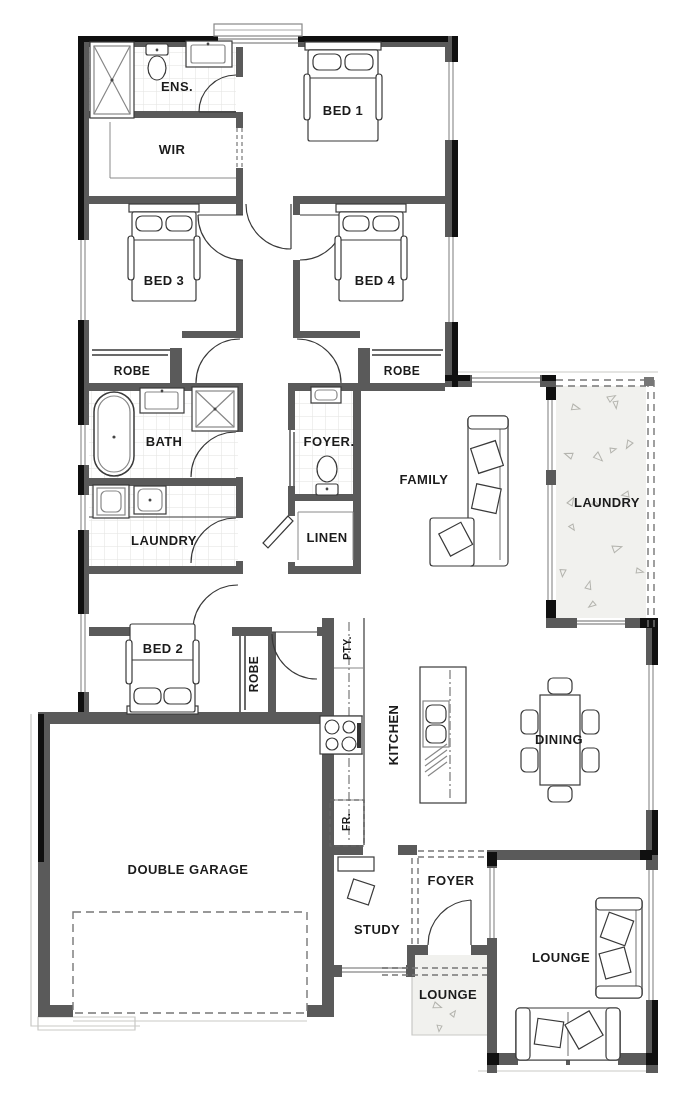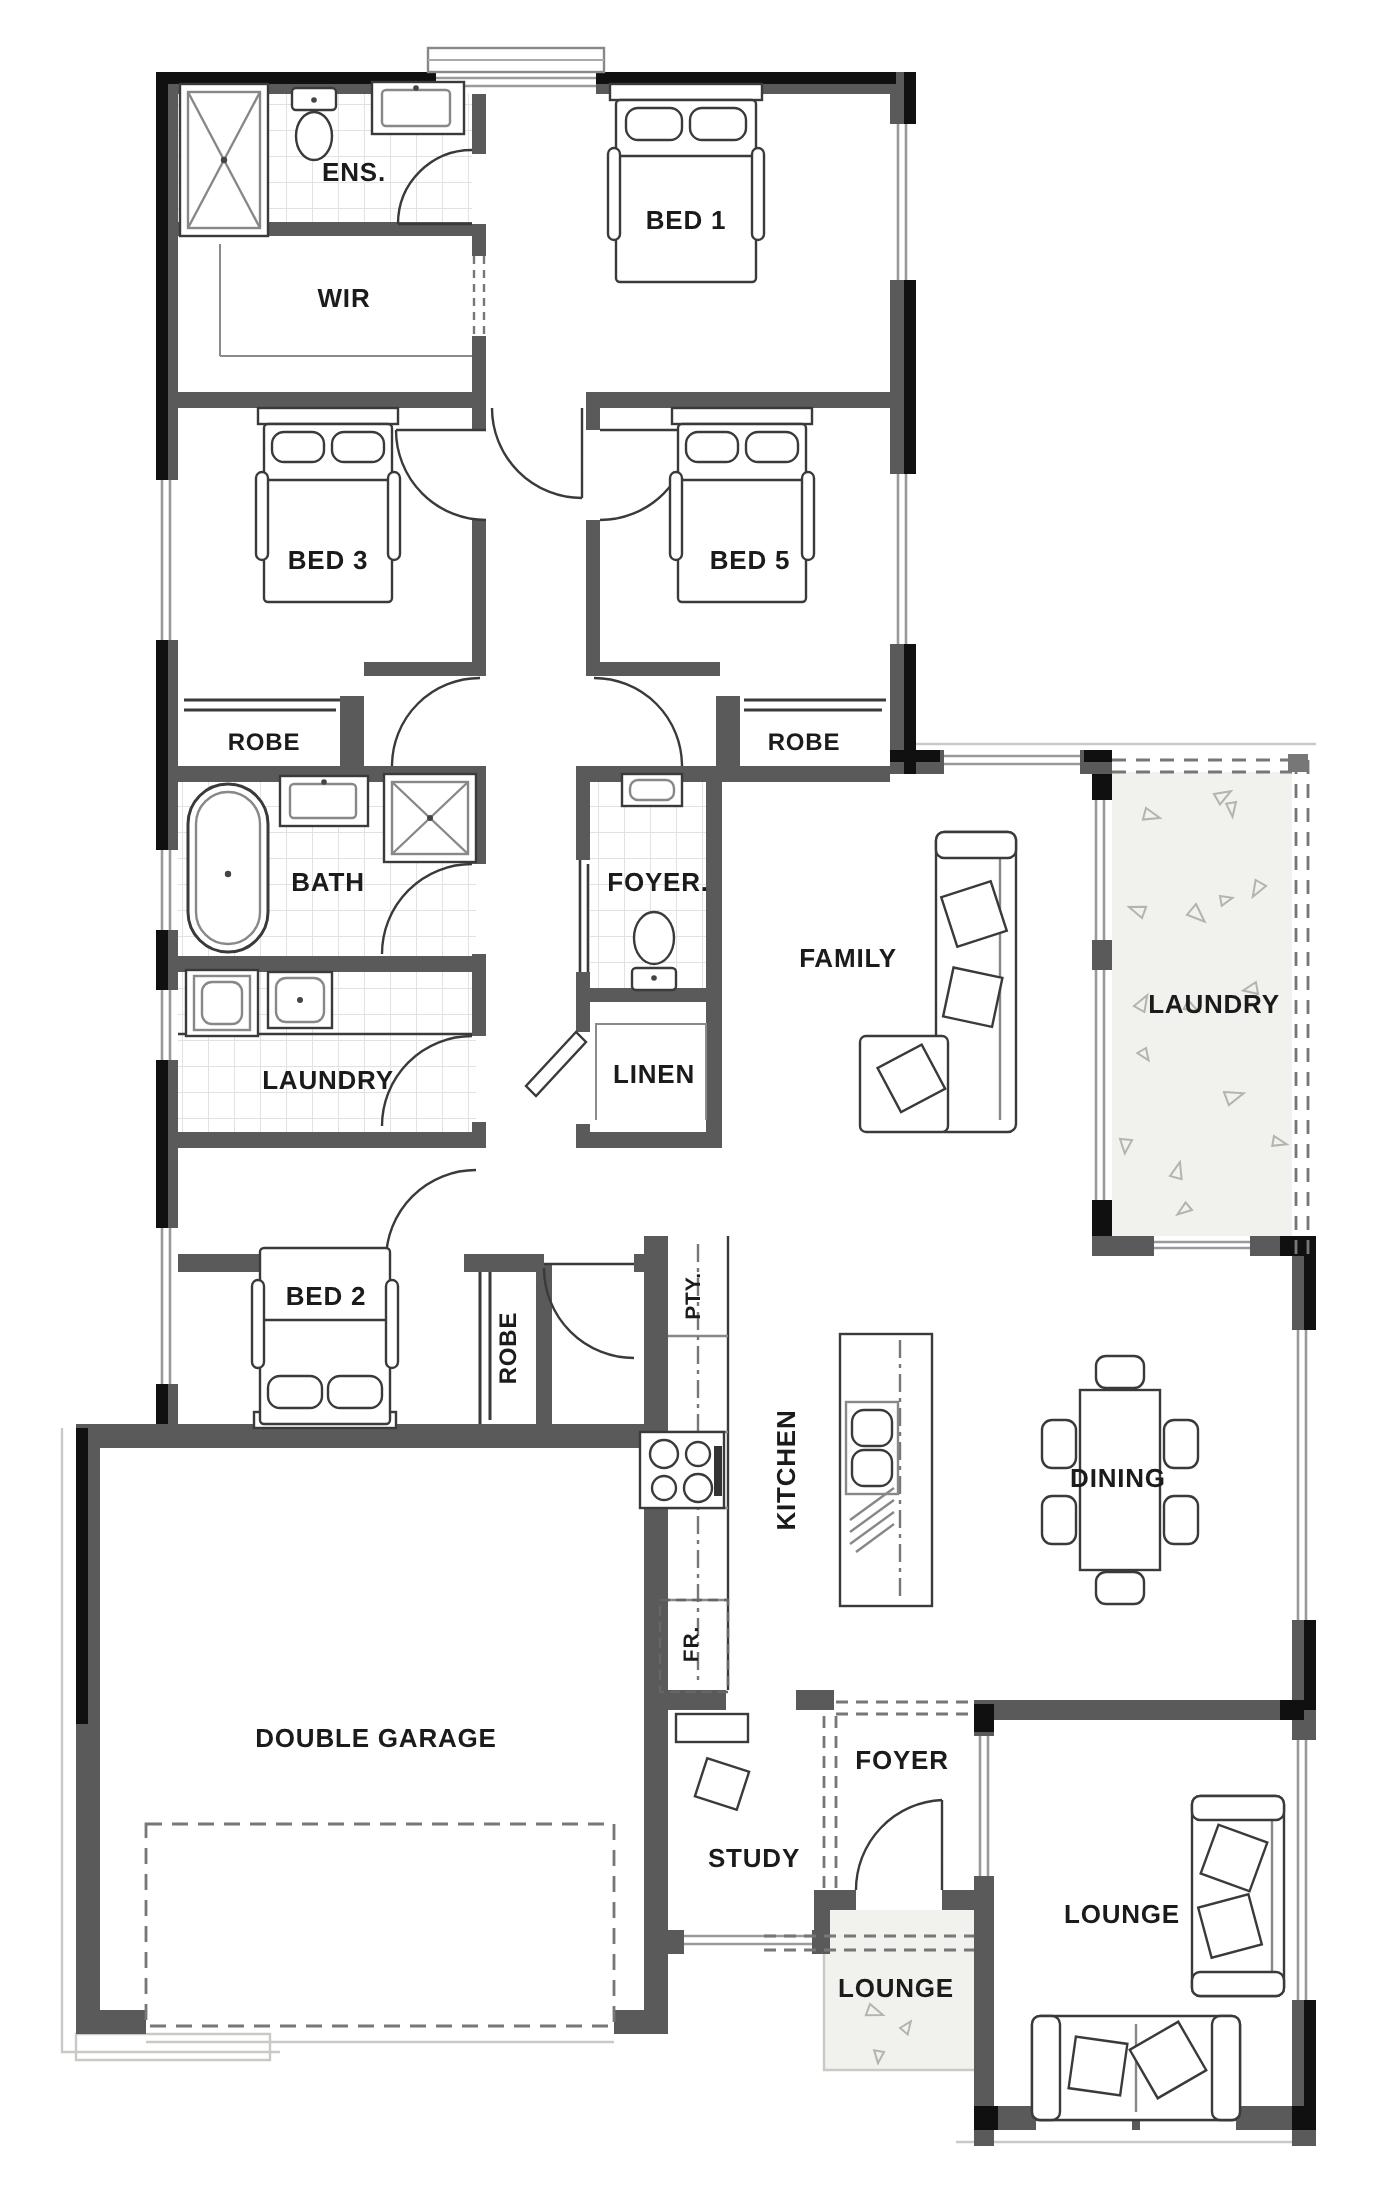--- a/index.html
+++ b/index.html
@@ -374,21 +374,21 @@
     <path transform="translate(435,1002) rotate(20)" d="M0,0 L8,3 L0,6 Z"></path>
     <path transform="translate(450,1014) rotate(-50)" d="M0,0 L6,2 L0,5 Z"></path>
     <path transform="translate(442,1026) rotate(100)" d="M0,0 L6,2 L0,5 Z"></path>
   </g>
 </svg>
 
 <div class="lbl" style="left:177px;top:86px">ENS.</div>
 <div class="lbl" style="left:172px;top:149px">WIR</div>
 <div class="lbl" style="left:343px;top:110px">BED 1</div>
 <div class="lbl" style="left:164px;top:280px">BED 3</div>
-<div class="lbl" style="left:375px;top:280px">BED 5</div>
+<div class="lbl" style="left:375px;top:280px">BED 4</div>
 <div class="lbl sm" style="left:132px;top:371px">ROBE</div>
 <div class="lbl sm" style="left:402px;top:371px">ROBE</div>
 <div class="lbl" style="left:164px;top:441px">BATH</div>
 <div class="lbl" style="left:329px;top:441px">FOYER.</div>
 <div class="lbl" style="left:424px;top:479px">FAMILY</div>
 <div class="lbl" style="left:607px;top:502px">LAUNDRY</div>
 <div class="lbl" style="left:164px;top:540px">LAUNDRY</div>
 <div class="lbl" style="left:327px;top:537px">LINEN</div>
 <div class="lbl" style="left:163px;top:648px">BED 2</div>
 <div class="lbl sm vert" style="left:254px;top:674px">ROBE</div>

